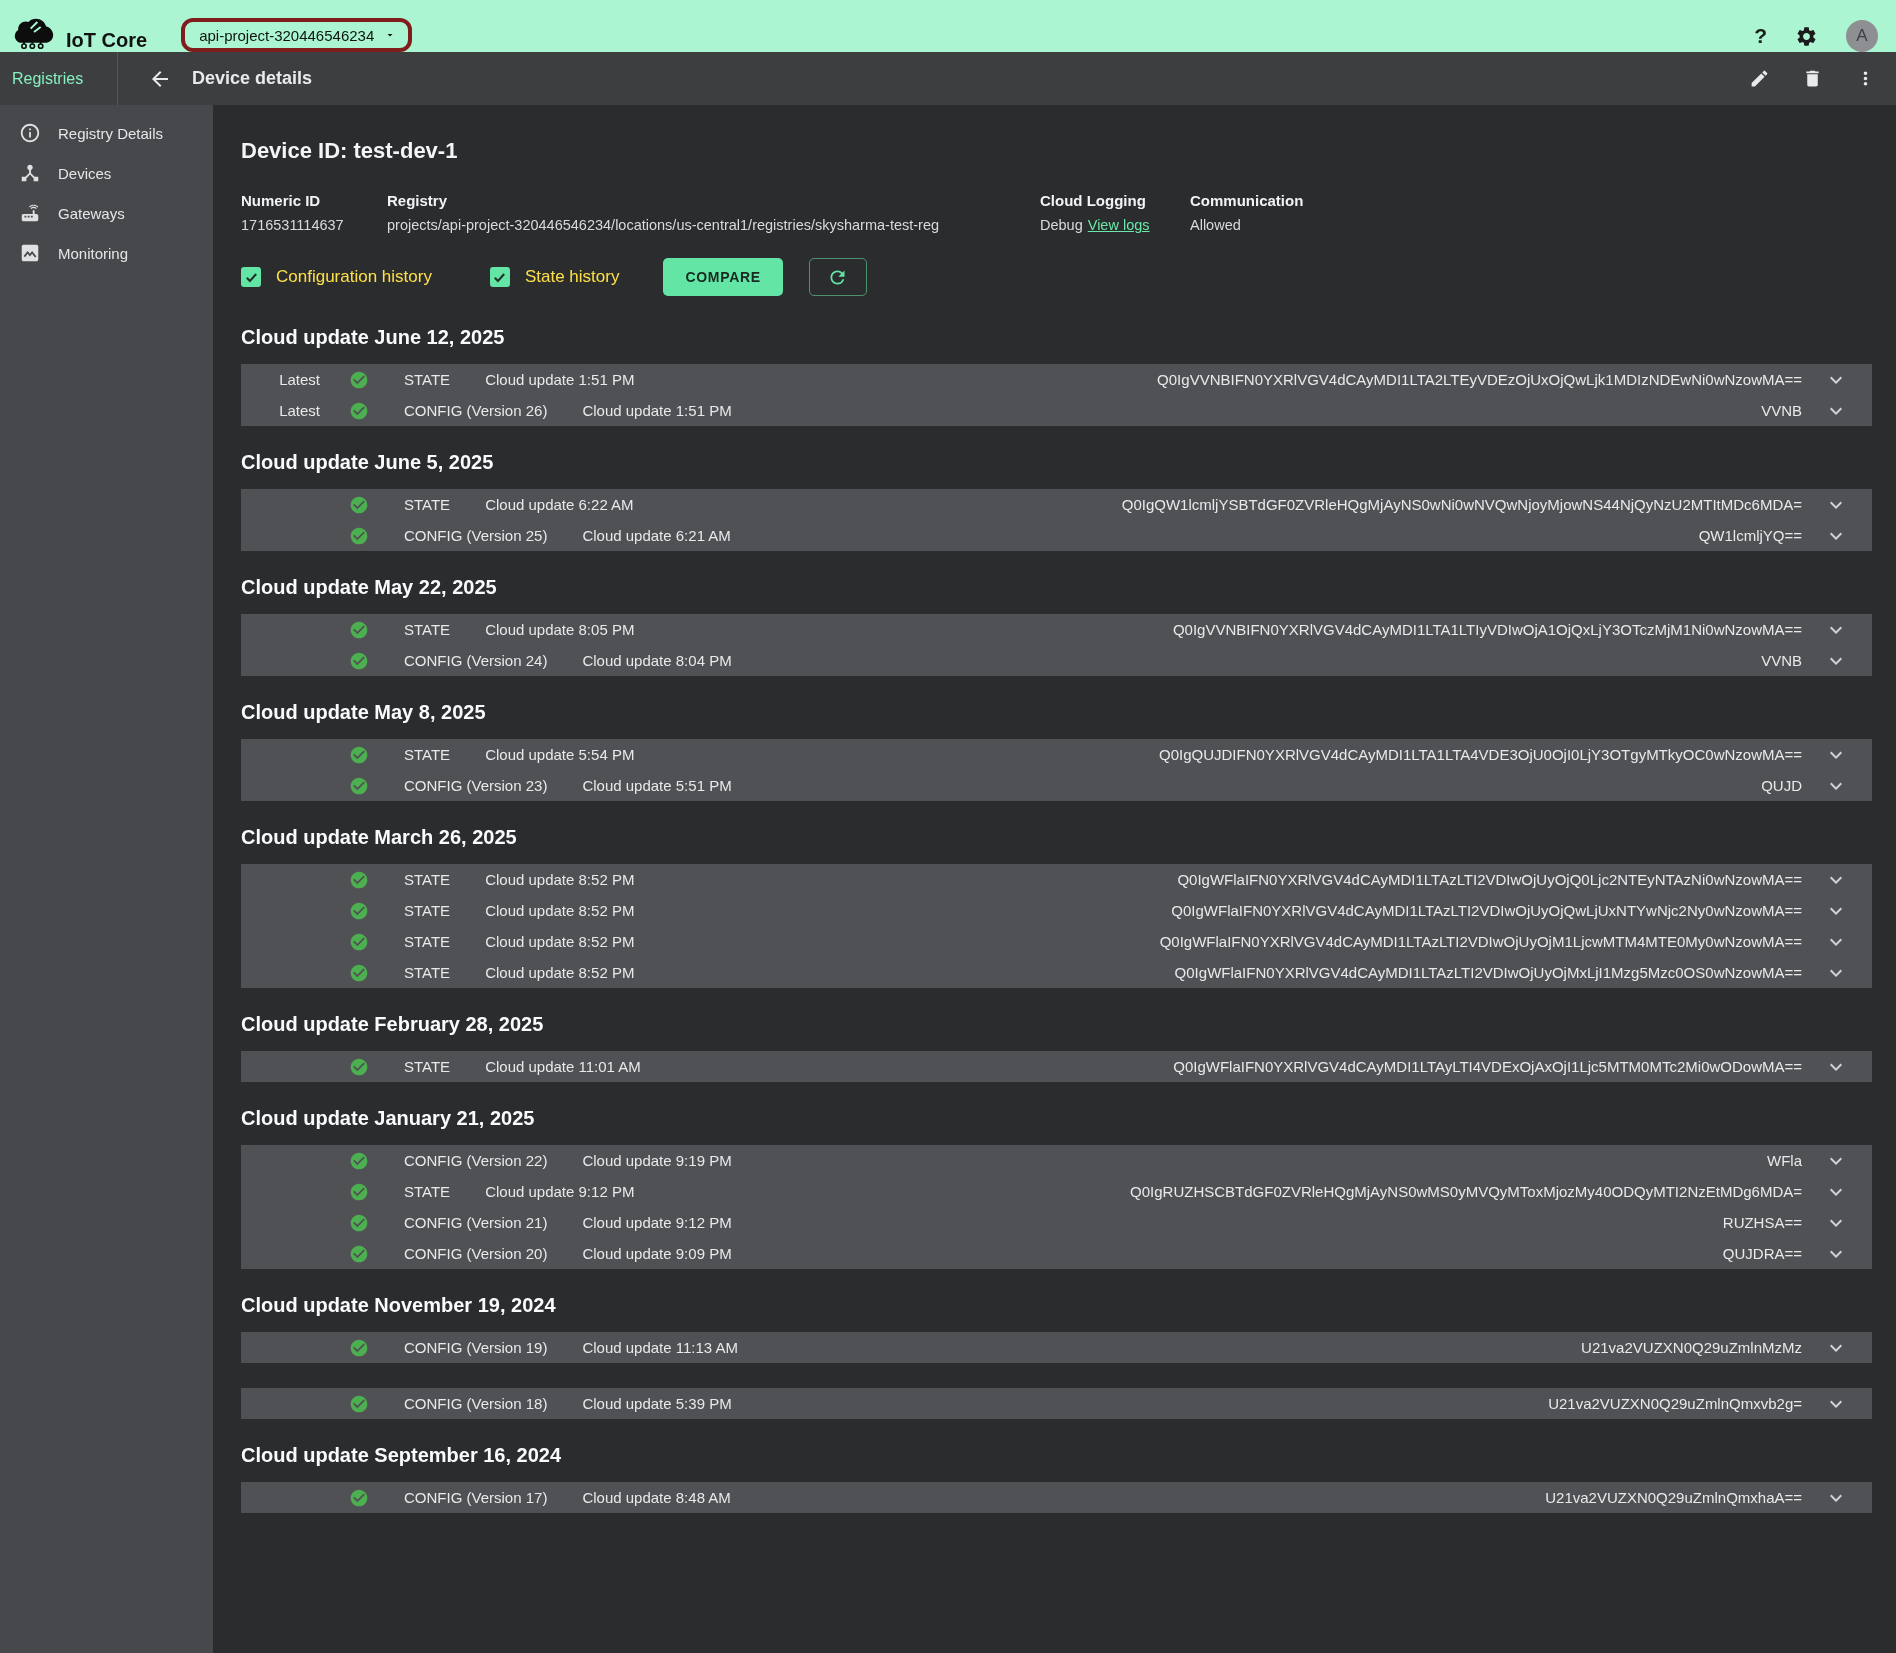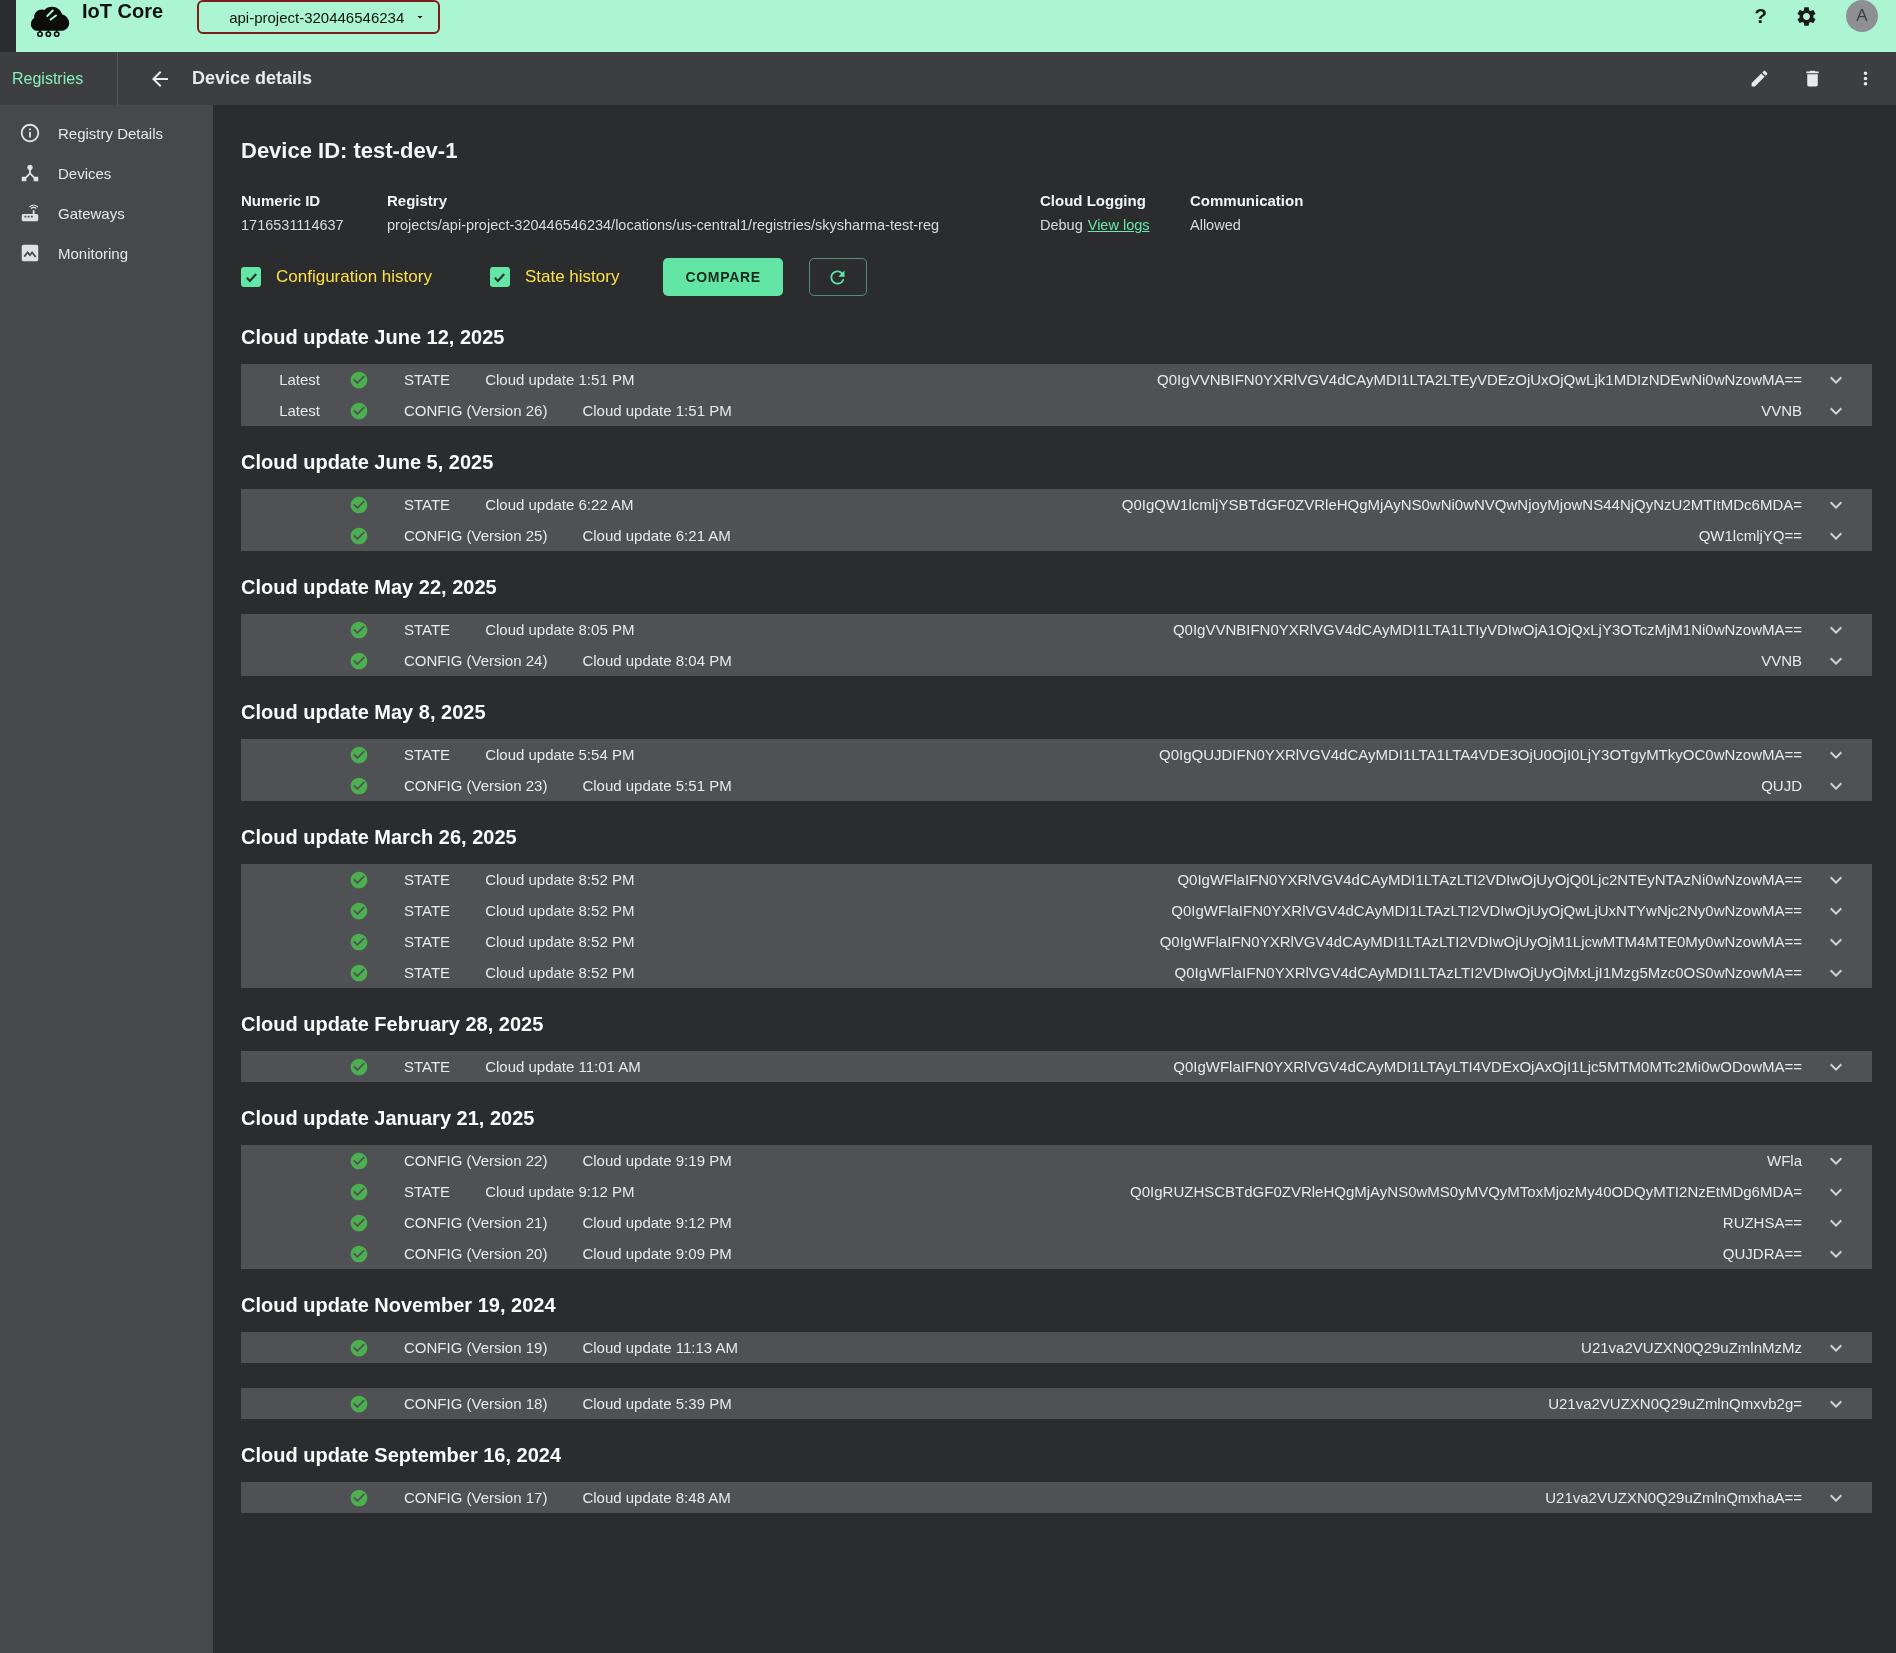--- a/index.html
+++ b/index.html
@@ -1,25 +1,25 @@
 <!DOCTYPE html>
 <html><head>
 <meta charset="utf-8">
 <style>
   * { margin:0; padding:0; box-sizing:border-box; }
   html,body { width:1896px; height:1653px; overflow:hidden; background:#2b2c2e;
               font-family:"Liberation Sans", sans-serif; }
 
   
-  .topbar { position:absolute; top:0; left:16px; right:0; height:52px; background:#abf5d2;
-            display:flex; align-items:flex-start; color:#17211b; }
+  .topbar { position:absolute; top:0; left:0; right:0; height:52px; background:#abf5d2;
+            display:flex; align-items:flex-end; color:#17211b; }
   .logo { margin-left:12px; width:44px; height:40px; display:flex; align-items:center; justify-content:center; }
   .app-name { font-size:20px; font-weight:bold; margin-left:10px; color:#111; }
-  .proj-select { margin-left:34px; height:34px; border:2px solid #7f1d1d; border-radius:6px;
-                 display:flex; align-items:center; padding:0 12px 0 30px; font-size:15px; color:#10140f;
+  .proj-select { margin-left:34px; height:34px; border:4px solid #7f1d1d; border-radius:12px;
+                 display:flex; align-items:center; padding:0 12px 0 14px; font-size:15px; color:#10140f;
                  cursor:pointer; }
   .proj-select svg { margin-left:10px; }
   .topbar-right { margin-left:auto; display:flex; align-items:center; gap:28px; margin-right:18px; }
   .help-glyph { font-size:21px; font-weight:bold; color:#1b1b1b; cursor:pointer; }
   .avatar { width:32px; height:32px; border-radius:50%; background:#8d8f92; color:#3c3f42;
             display:flex; align-items:center; justify-content:center; font-size:17px; }
 
   
   .pagebar { position:absolute; top:52px; left:0; right:0; height:53px; background:#3d3e40;
              display:flex; align-items:center; }

